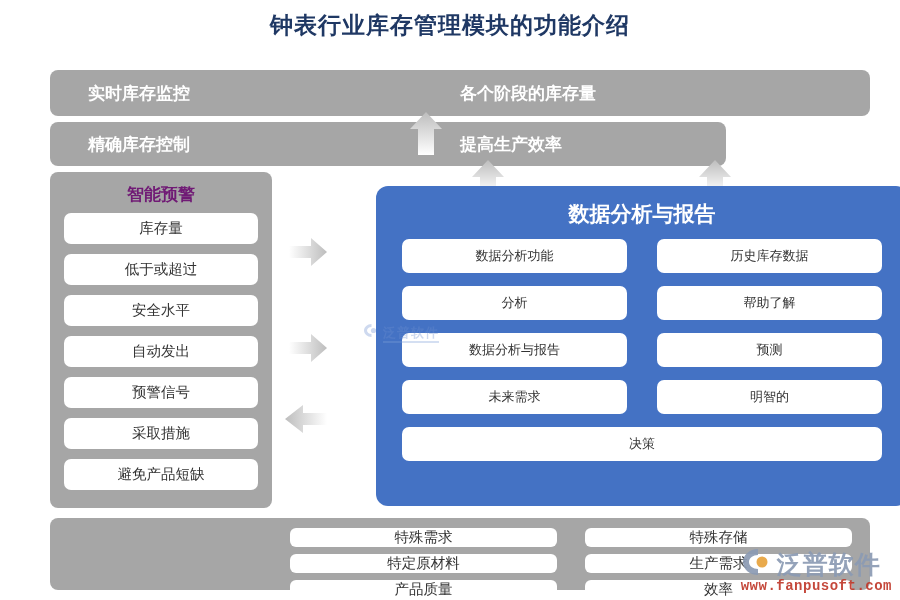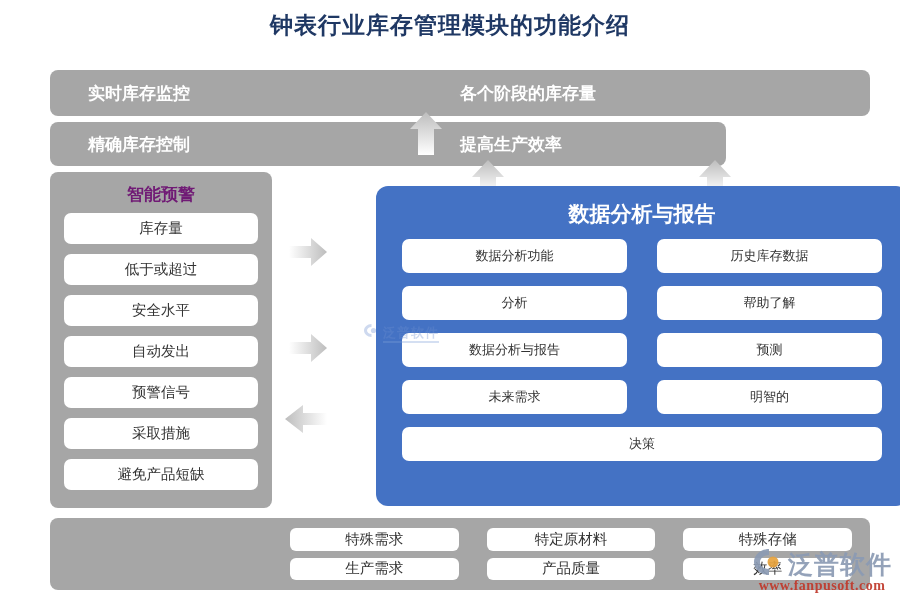--- a/index.html
+++ b/index.html
@@ -122,21 +122,21 @@
     font-family: "Liberation Serif", "DejaVu Serif", serif;
     font-size: 17px;
     font-weight: bold;
     color: #ffffff;
     white-space: nowrap;
   }
   #panel-bottom .grid {
     position: absolute;
     left: 240px; top: 10px; right: 18px; bottom: 10px;
     display: grid;
-    grid-template-columns: repeat(3, 1fr);
+    grid-template-columns: repeat(2, 1fr);
     grid-template-rows: 1fr 1fr;
     column-gap: 28px;
     row-gap: 7px;
     font-family: Liberation Serif, serif;
   }
   #panel-bottom .wbox { font-size: 14.5px; border-radius: 6px; }
 
   
   .arrow { position: absolute; }
   .arrow svg { display: block; }
@@ -156,21 +156,21 @@
     margin-right: 3px;
   }
   #wm-corner { right: 8px; bottom: 6px; text-align: center; opacity: 0.92; }
   #wm-corner .wm-row { display: flex; align-items: center; }
   #wm-corner .wm-txt {
     font-family: "Liberation Serif", "DejaVu Serif", serif;
     font-size: 25px; font-weight: bold; color: #8b9bb4;
     letter-spacing: 1px; margin-left: 2px;
   }
   #wm-corner .wm-url {
-    font-family: Liberation Serif, serif;
+    font-family: Liberation Mono, monospace;
     font-size: 14px; font-weight: bold; color: #c0392b;
     letter-spacing: 0.5px; margin-top: -3px;
   }
 </style>
 </head>
 <body>
 
 <div id="stage">
 
   <div class="page-title">钟表行业库存管理模块的功能介绍</div>
@@ -290,22 +290,22 @@
       <svg width="17" height="15" viewBox="0 0 17 15">
         <path d="M8.5 1 C4.4 1 1 4 1 7.5 C1 11 4.4 14 8.5 14 L8.5 11 C6 11 4 9.4 4 7.5 C4 5.6 6 4 8.5 4 Z" fill="#6d8fd0"></path>
         <circle cx="10.5" cy="7.5" r="2.6" fill="#6d8fd0"></circle>
       </svg>
     </span><span class="wm-txt">泛普软件</span>
   </div>
 
   <div id="panel-bottom">
     <div class="grid">
       <div class="wbox">特殊需求</div>
+      <div class="wbox">特殊存储</div>
       <div class="wbox">特定原材料</div>
-      <div class="wbox">特殊存储</div>
       <div class="wbox">生产需求</div>
       <div class="wbox">产品质量</div>
       <div class="wbox">效率</div>
     </div>
   </div>
 
   <div class="wm" id="wm-corner">
     <div class="wm-row">
       <span>
         <svg width="34" height="30" viewBox="0 0 34 30">

